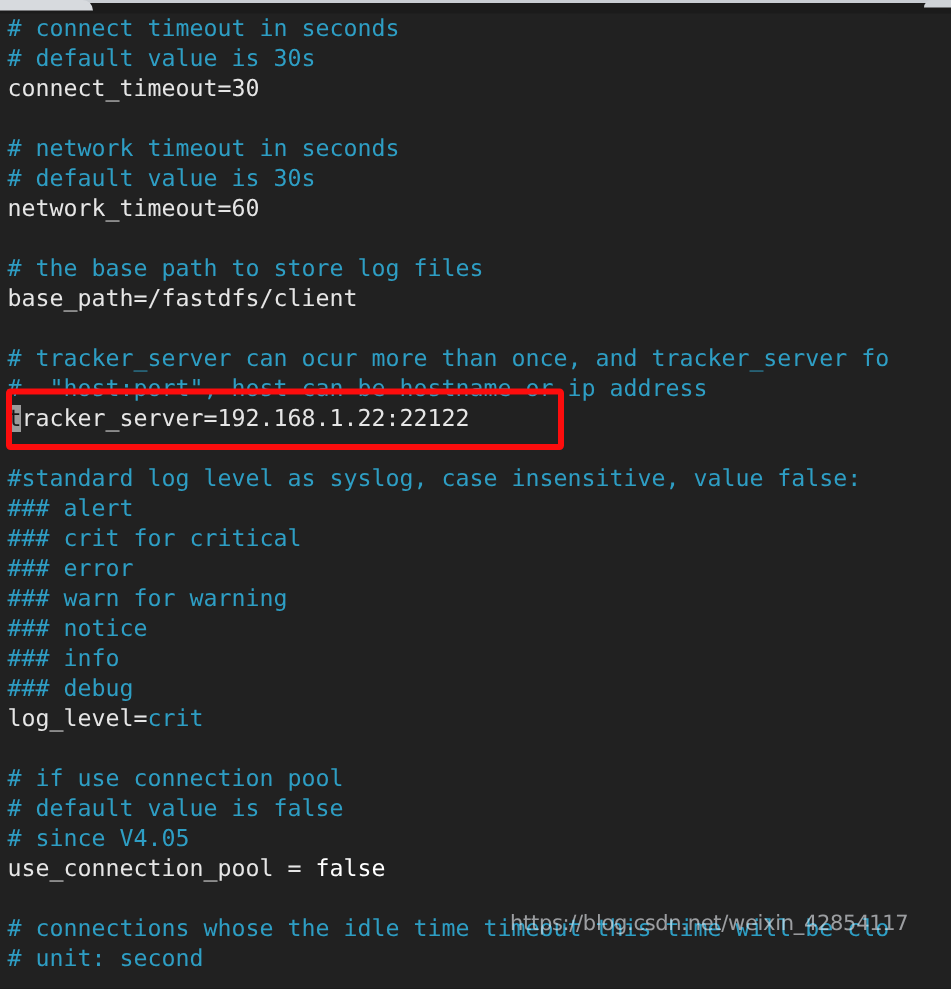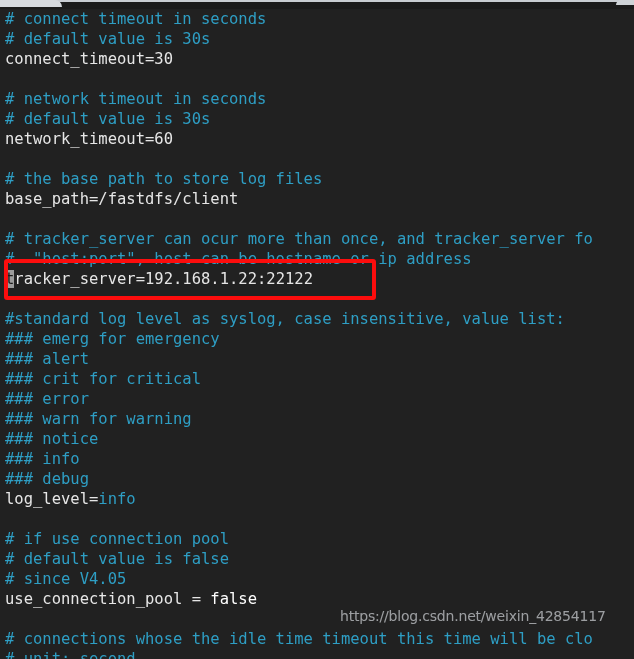--- a/index.html
+++ b/index.html
@@ -125,30 +125,29 @@
       <div class="line"><span class="cmt"># default value is 30s</span></div>
       <div class="line"><span class="plain">network_timeout=60</span></div>
       <div class="line"><span class="plain"> </span></div>
       <div class="line"><span class="cmt"># the base path to store log files</span></div>
       <div class="line"><span class="plain">base_path=/fastdfs/client</span></div>
       <div class="line"><span class="plain"> </span></div>
       <div class="line"><span class="cmt"># tracker_server can ocur more than once, and tracker_server format is</span></div>
       <div class="line"><span class="cmt">#  "host:port", host can be hostname or ip address</span></div>
       <div class="line"><span class="cursor">t</span><span class="plain">racker_server</span><span class="plain">=</span><span class="magenta">192.168.1.22</span><span class="plain">:22122</span></div>
       <div class="line"><span class="plain"> </span></div>
-      <div class="line"><span class="cmt">#standard log level as syslog, case insensitive, value list:</span></div>
-      <div class="line"><span class="cmt">### emerg for emergency</span></div>
+      <div class="line"><span class="cmt">#standard log level as syslog, case insensitive, value false:</span></div>
       <div class="line"><span class="cmt">### alert</span></div>
       <div class="line"><span class="cmt">### crit for critical</span></div>
       <div class="line"><span class="cmt">### error</span></div>
       <div class="line"><span class="cmt">### warn for warning</span></div>
       <div class="line"><span class="cmt">### notice</span></div>
       <div class="line"><span class="cmt">### info</span></div>
       <div class="line"><span class="cmt">### debug</span></div>
-      <div class="line"><span class="plain">log_level=</span><span class="teal">info</span></div>
+      <div class="line"><span class="plain">log_level=</span><span class="teal">crit</span></div>
       <div class="line"><span class="plain"> </span></div>
       <div class="line"><span class="cmt"># if use connection pool</span></div>
       <div class="line"><span class="cmt"># default value is false</span></div>
       <div class="line"><span class="cmt"># since V4.05</span></div>
       <div class="line"><span class="plain">use_connection_pool = </span><span class="red">false</span></div>
       <div class="line"><span class="plain"> </span></div>
       <div class="line"><span class="cmt"># connections whose the idle time timeout this time will be closed</span></div>
       <div class="line"><span class="cmt"># unit: second</span></div>
     </div>
 

